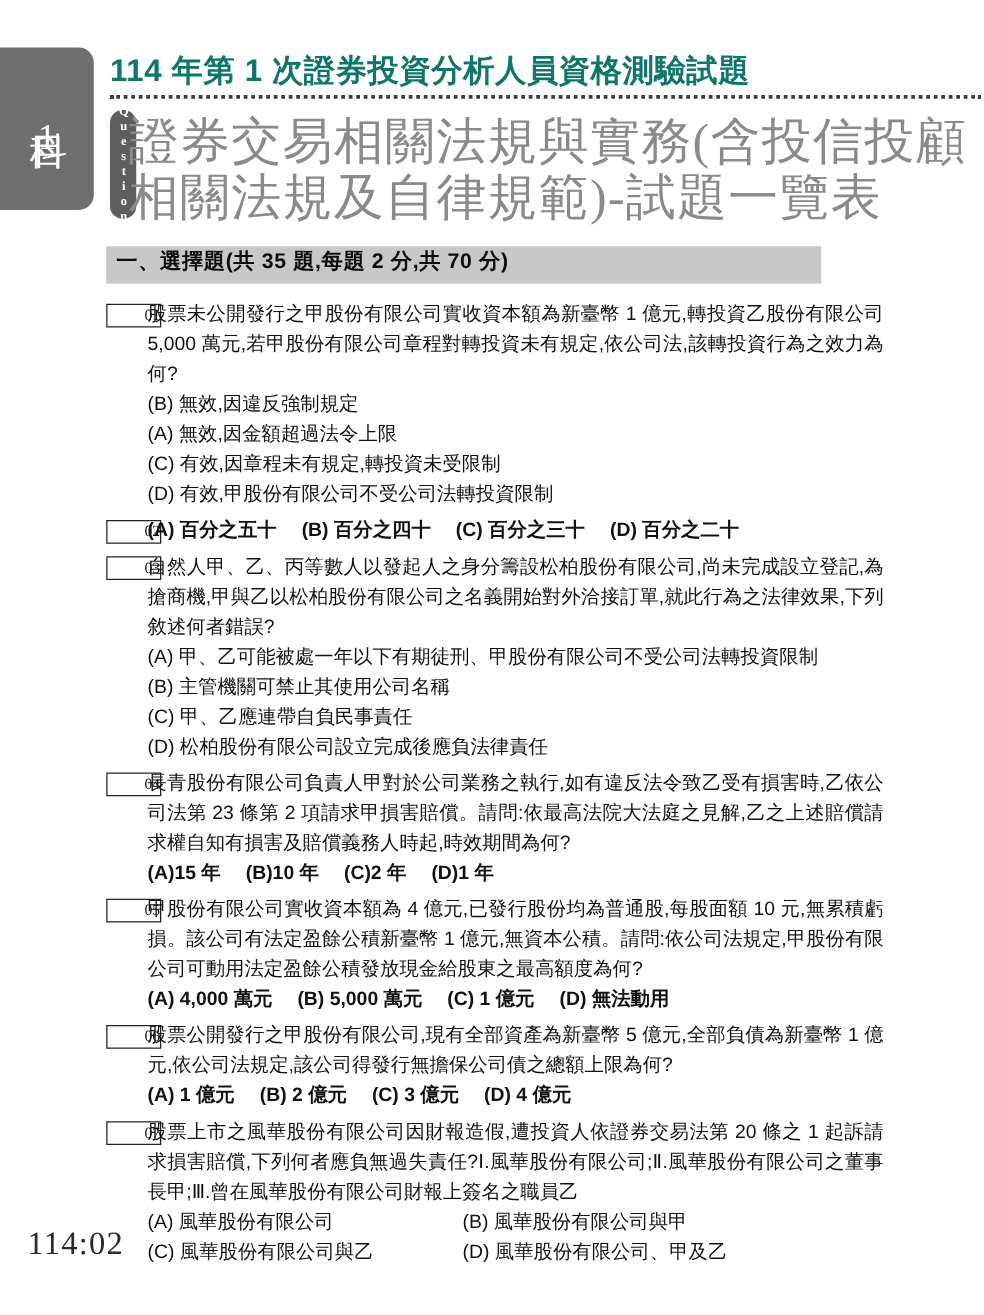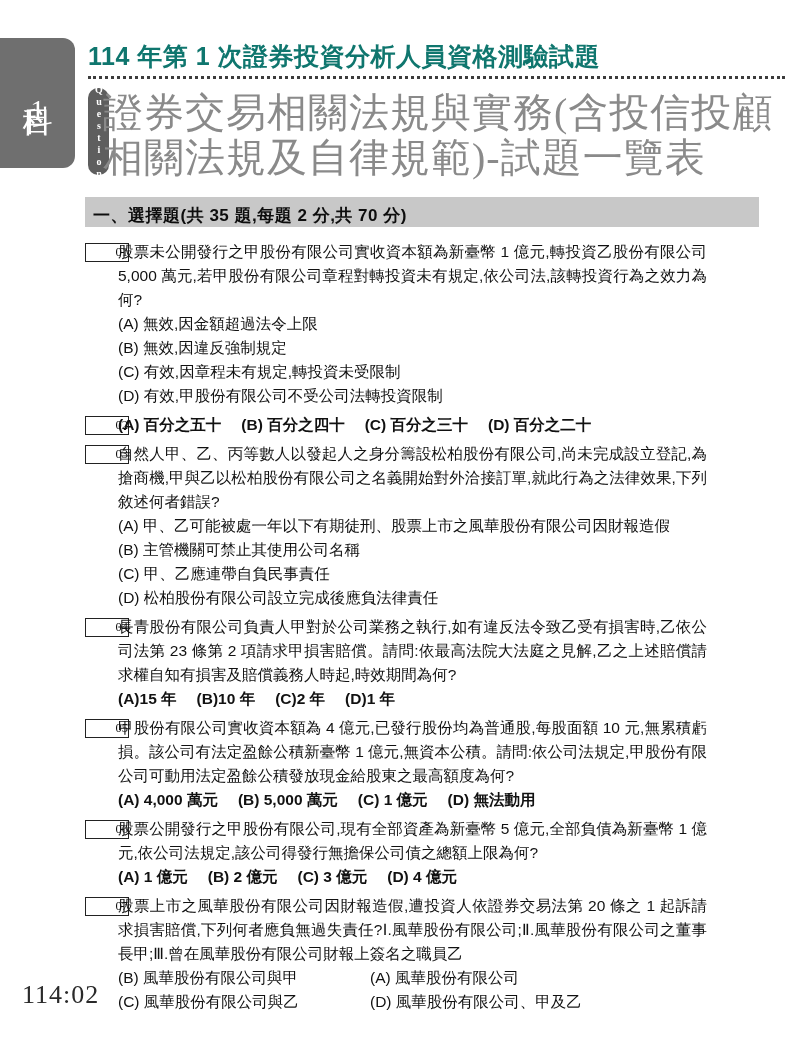--- a/index.html
+++ b/index.html
@@ -49,23 +49,23 @@
     font-size:10px;font-weight:bold;letter-spacing:1px;line-height:1;
     font-family:"Liberation Serif", serif;
   }
   .paper-title{
     position:absolute;left:103px;top:90px;width:668px;
     font-family:"Liberation Serif", serif;
     font-size:40px;line-height:45px;color:var(--paper-title-color);
     letter-spacing:1px;white-space:nowrap;
   }
   .section-bar{
-    position:absolute;left:85px;top:197px;width:674px;height:30px;
+    position:absolute;left:85px;top:197px;width:572px;height:30px;
     background:var(--section-bar-bg);
-    display:flex;align-items:flex-end;box-sizing:border-box;padding-left:8px;
+    display:flex;align-items:flex-start;box-sizing:border-box;padding-left:8px;
   }
   .section-bar-label{
     font-size:17px;font-weight:bold;color:#0d0d0d;letter-spacing:0.5px;
     white-space:nowrap;
   }
   .question-list{
     position:absolute;left:85px;top:240px;width:622px;
     display:flex;flex-direction:column;gap:5px;
   }
   .question{
@@ -116,22 +116,22 @@
 </div>
 
 <div class="question-list">
   <div class="question">
     <div>
       <div class="qnum">01</div>
     </div>
     <div class="qcontent">
       <div class="qbody">股票未公開發行之甲股份有限公司實收資本額為新臺幣 1 億元,轉投資乙股份有限公司 5,000 萬元,若甲股份有限公司章程對轉投資未有規定,依公司法,該轉投資行為之效力為何?</div>
       <div class="opts layout-stack">
+          <div class="opt">(B) 無效,因違反強制規定</div>
           <div class="opt">(A) 無效,因金額超過法令上限</div>
-          <div class="opt">(B) 無效,因違反強制規定</div>
           <div class="opt">(C) 有效,因章程未有規定,轉投資未受限制</div>
           <div class="opt">(D) 有效,甲股份有限公司不受公司法轉投資限制</div>
         </div>
     </div>
   </div>
 
   <div class="question">
     <div>
       <div class="qnum">02</div>
     </div>
@@ -145,21 +145,21 @@
     </div>
   </div>
 
   <div class="question">
     <div>
       <div class="qnum">03</div>
     </div>
     <div class="qcontent">
       <div class="qbody">自然人甲、乙、丙等數人以發起人之身分籌設松柏股份有限公司,尚未完成設立登記,為搶商機,甲與乙以松柏股份有限公司之名義開始對外洽接訂單,就此行為之法律效果,下列敘述何者錯誤?</div>
       <div class="opts layout-stack">
-          <div class="opt">(A) 甲、乙可能被處一年以下有期徒刑、股票上市之風華股份有限公司因財報造假</div>
+          <div class="opt">(A) 甲、乙可能被處一年以下有期徒刑、甲股份有限公司不受公司法轉投資限制</div>
           <div class="opt">(B) 主管機關可禁止其使用公司名稱</div>
           <div class="opt">(C) 甲、乙應連帶自負民事責任</div>
           <div class="opt">(D) 松柏股份有限公司設立完成後應負法律責任</div>
         </div>
     </div>
   </div>
 
   <div class="question">
     <div>
       <div class="qnum">04</div>
@@ -205,22 +205,22 @@
     </div>
   </div>
 
   <div class="question">
     <div>
       <div class="qnum">07</div>
     </div>
     <div class="qcontent">
       <div class="qbody">股票上市之風華股份有限公司因財報造假,遭投資人依證券交易法第 20 條之 1 起訴請求損害賠償,下列何者應負無過失責任?Ⅰ.風華股份有限公司;Ⅱ.風華股份有限公司之董事長甲;Ⅲ.曾在風華股份有限公司財報上簽名之職員乙</div>
       <div class="opts layout-grid2">
+          <div class="opt">(A) 風華股份有限公司</div>
           <div class="opt">(B) 風華股份有限公司與甲</div>
-          <div class="opt">(A) 風華股份有限公司</div>
           <div class="opt">(C) 風華股份有限公司與乙</div>
           <div class="opt">(D) 風華股份有限公司、甲及乙</div>
         </div>
     </div>
   </div>
 </div>
 
 <div class="footer-code">114:02</div>
 
 </body></html>

